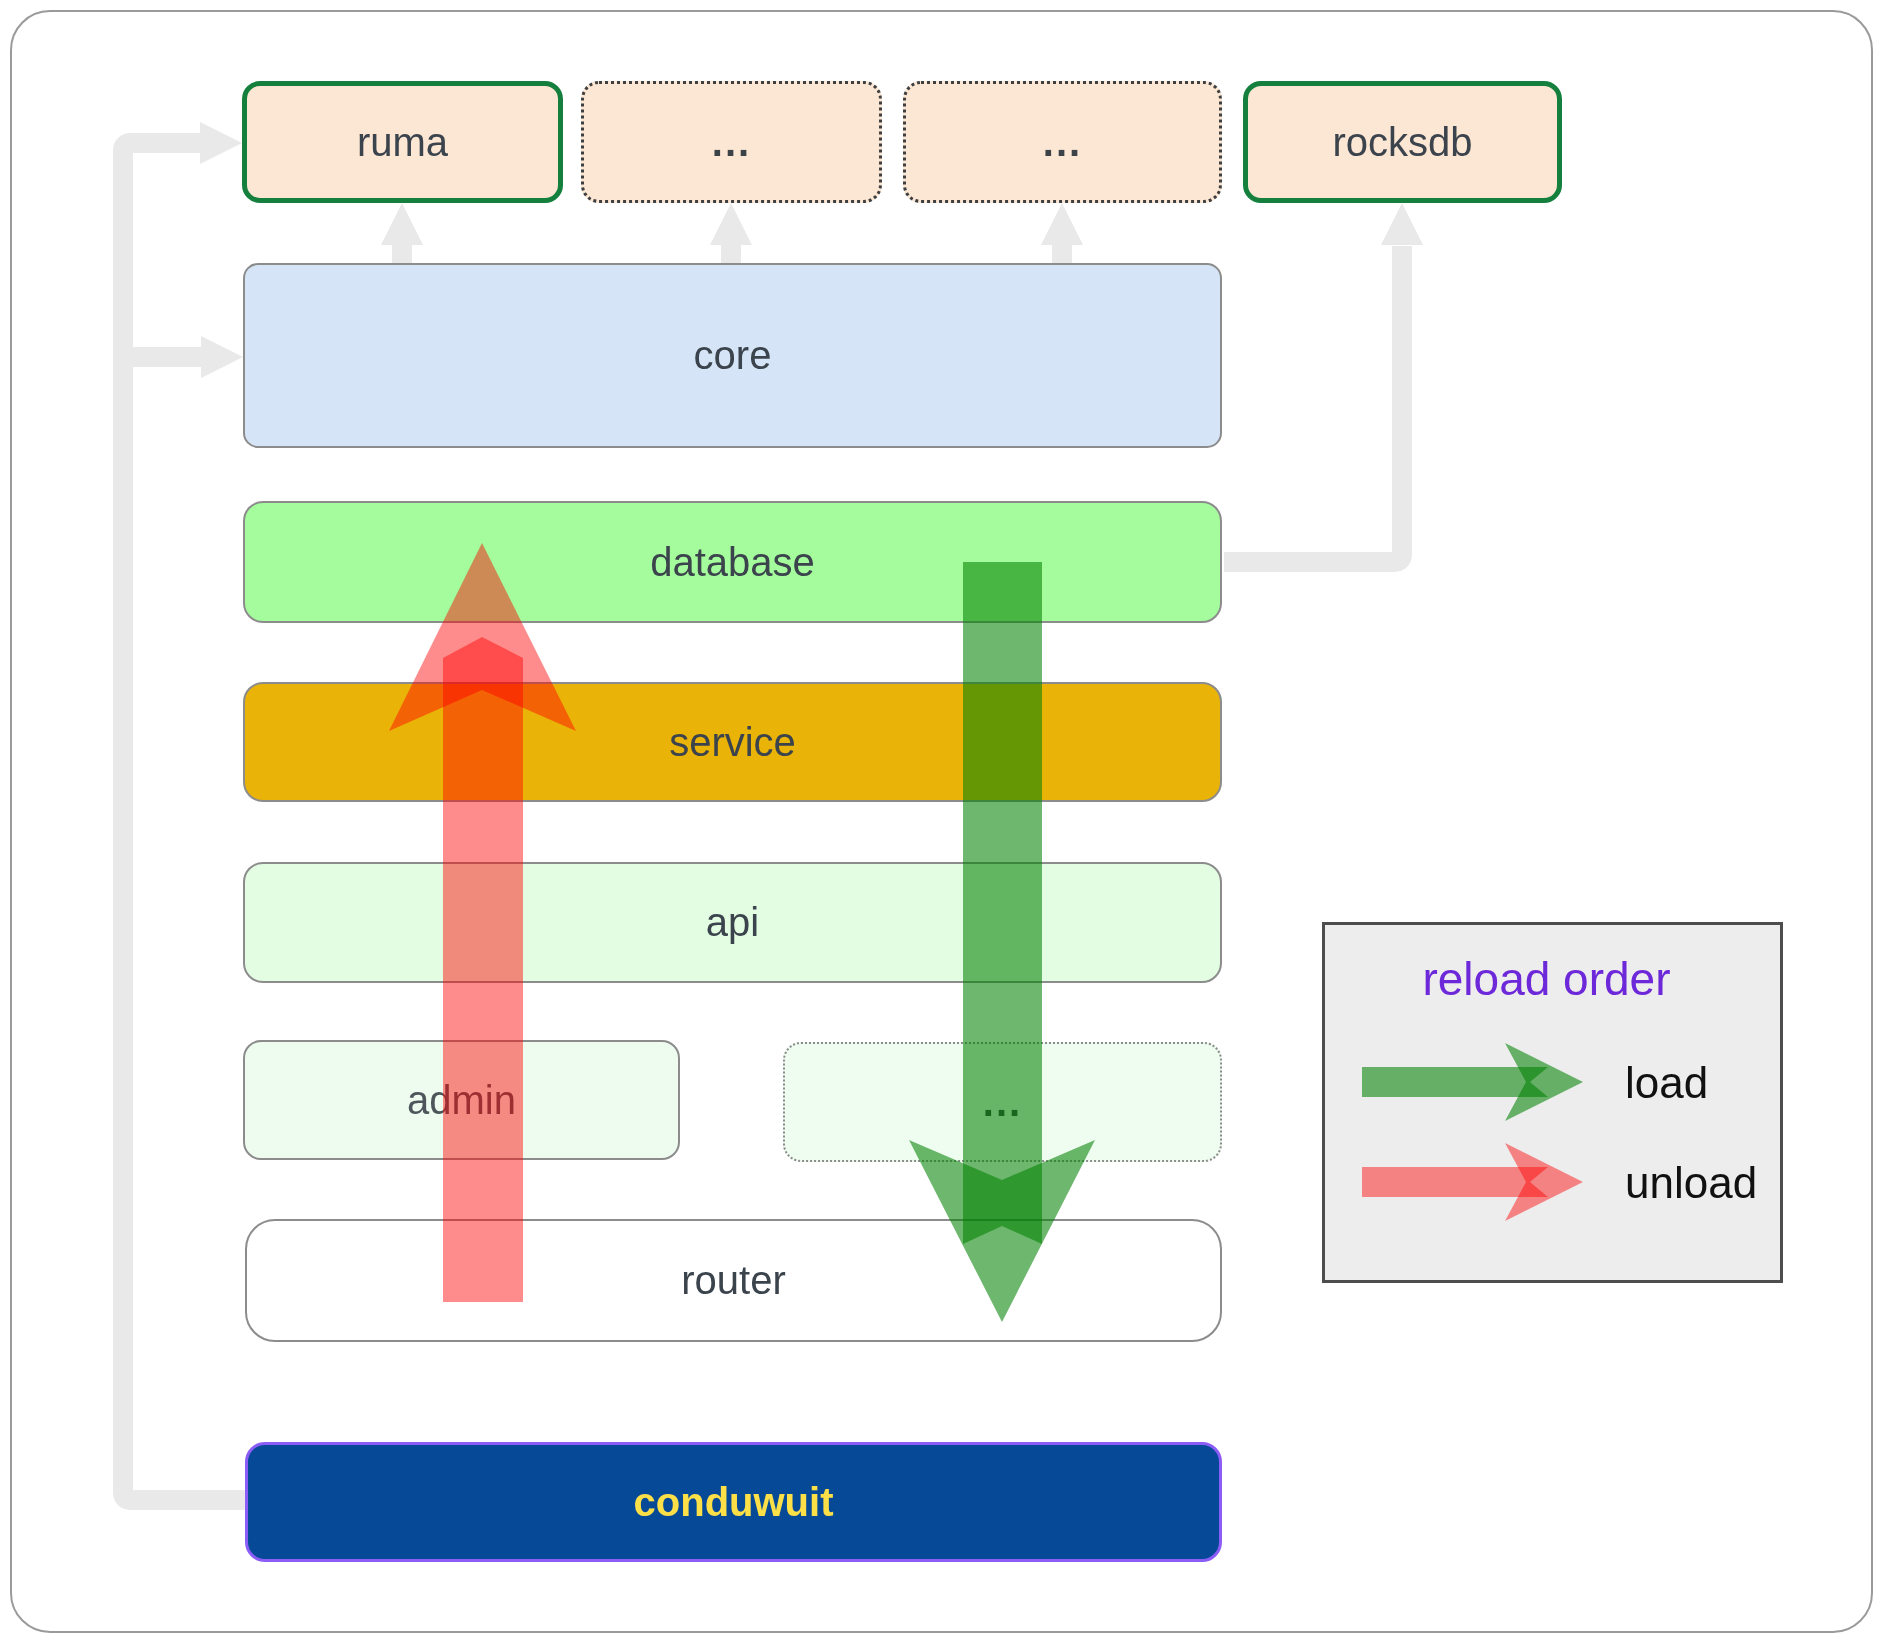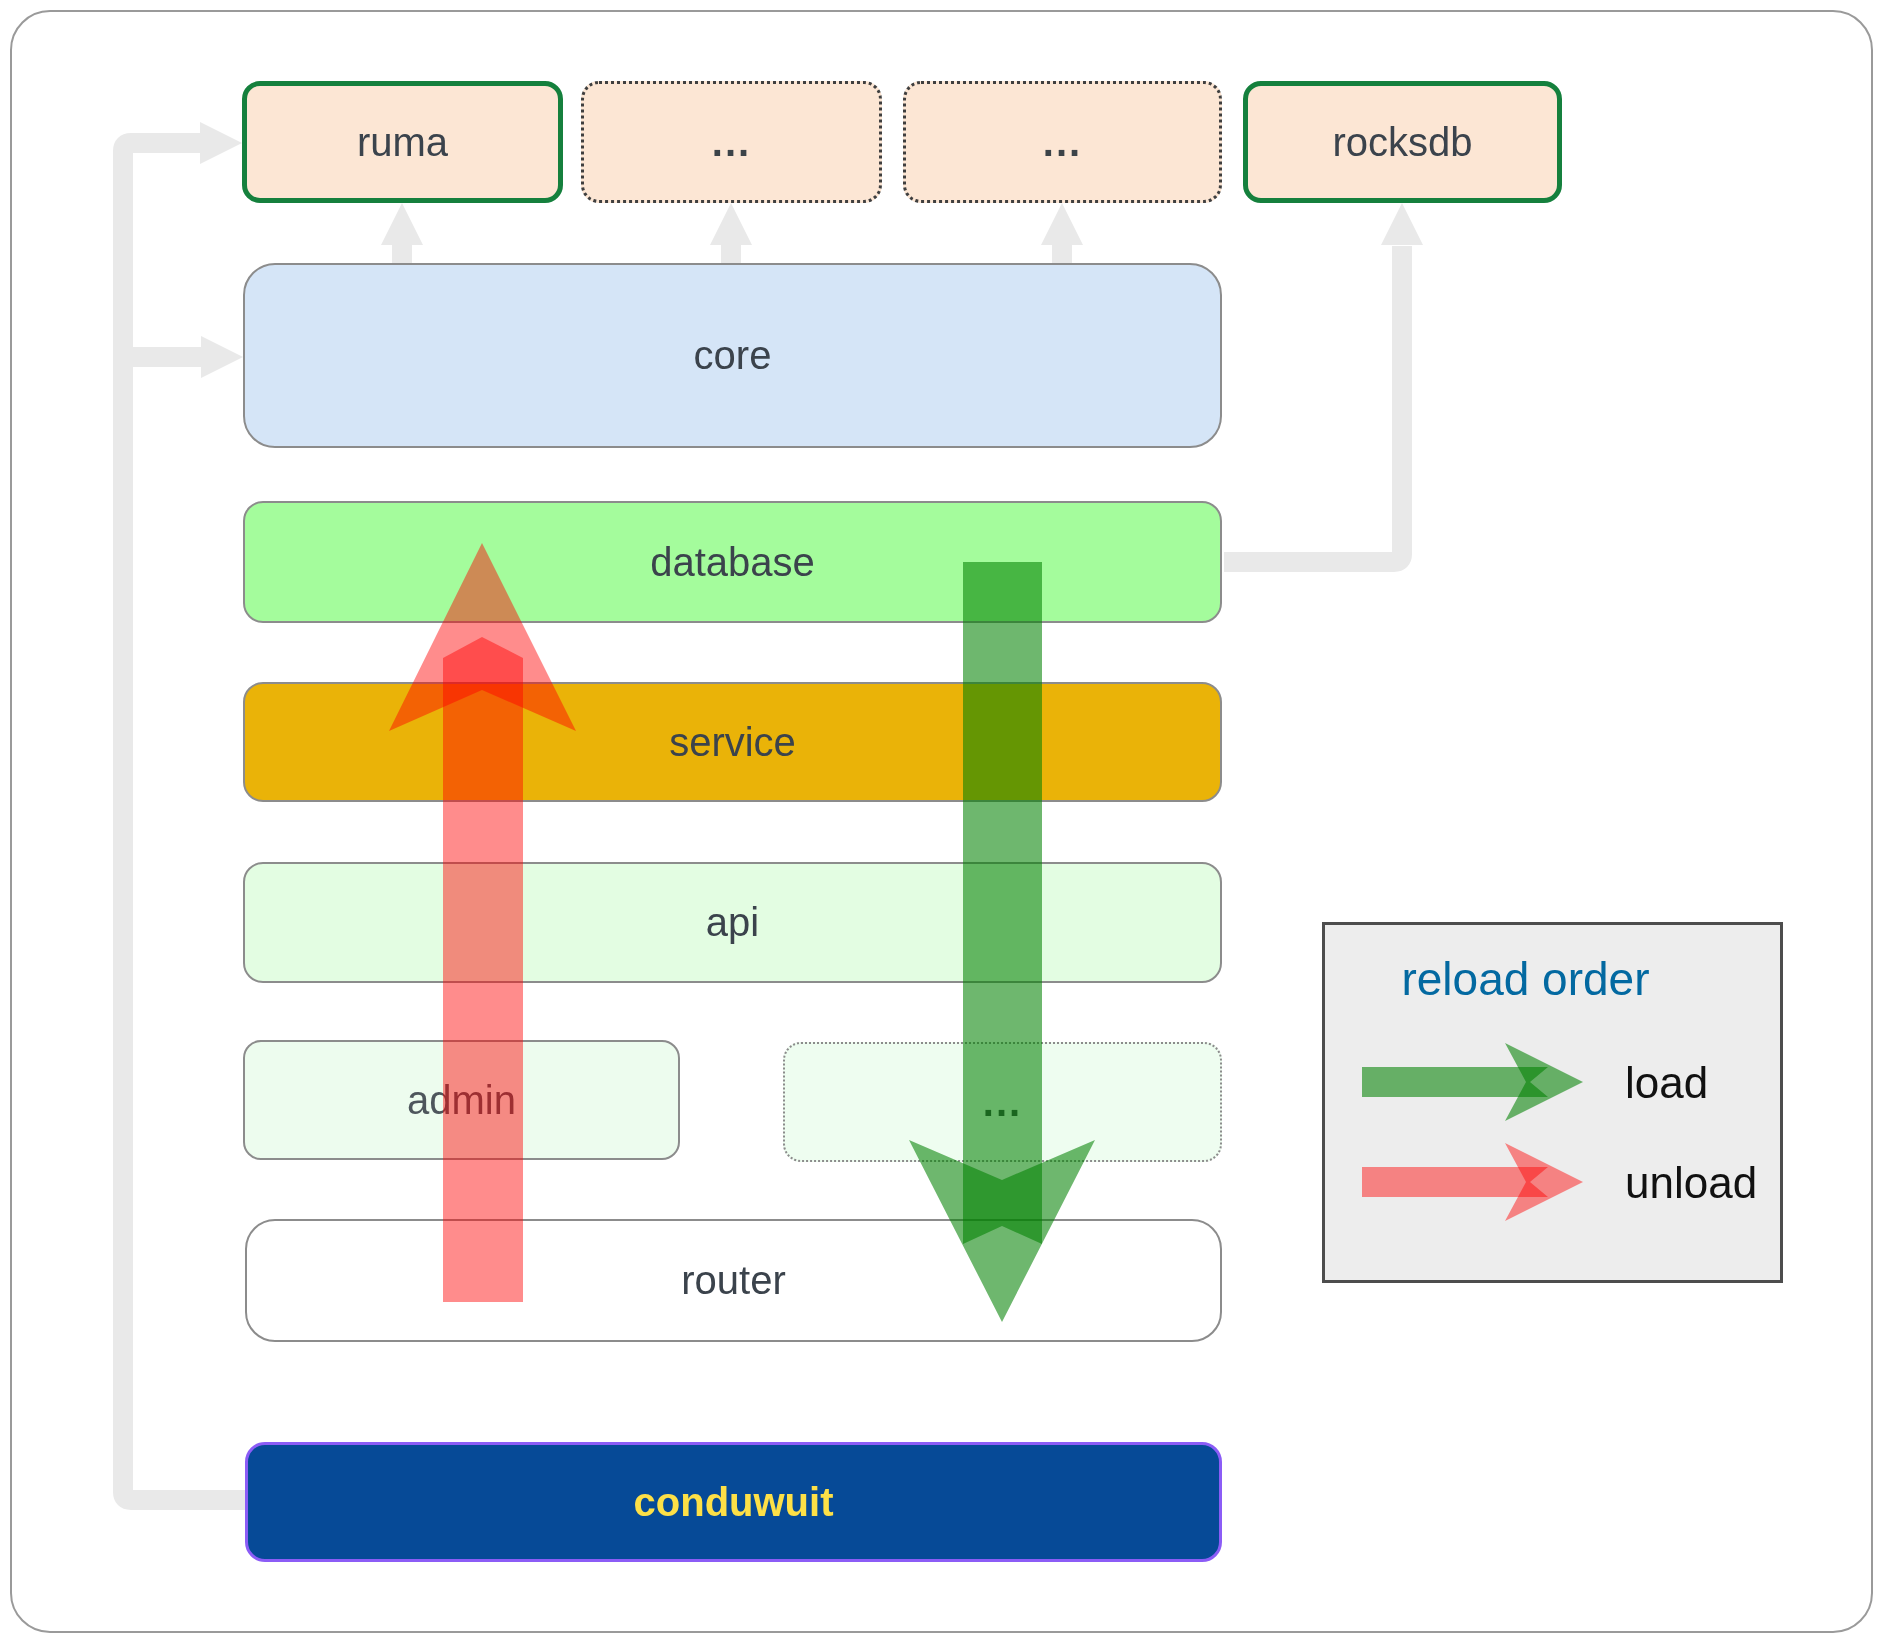--- a/index.html
+++ b/index.html
@@ -6,33 +6,33 @@
   #stage{position:relative;width:1883px;height:1643px;background:#ffffff;overflow:hidden;
          font-family:"Liberation Sans",sans-serif;}
   #frame{position:absolute;left:10px;top:10px;width:1863px;height:1623px;
          border:2px solid #9a9a9a;border-radius:40px;box-sizing:border-box;}
   .node{position:absolute;box-sizing:border-box;display:flex;align-items:center;justify-content:center;
         font-size:40px;color:#3b434c;border-radius:18px;z-index:2;}
   .peach-solid{background:#fce6d4;border:5px solid #15803d;}
   .peach-dotted{background:#fce6d4;border:3px dotted #3f3f3f;}
   .gray-border{border:2px solid #8c8c8c;}
   .dots{font-weight:bold;letter-spacing:2px;color:#3c4348;}
-  #node-core{background:#d5e5f7;border-radius:32px;}
+  #node-core{background:#d5e5f7;border-radius:15px;}
   #node-database{background:#a4fc9c;border-radius:20px;}
   #node-service{background:#eab308;border-radius:20px;}
   #node-api{background:#e3fde2;border-radius:20px;}
   #node-admin{background:#edfcee;border-radius:18px;color:#4e565c;}
   #node-ellipsis-mid{background:#eefdf0;border:2px dotted #8c8c8c;border-radius:18px;}
   #node-router{background:#ffffff;border-radius:30px;}
   #node-conduwuit{background:#064a97;border:3px solid #8b5cf6;border-radius:20px;
                   color:#fde047;font-weight:bold;}
   #legend{position:absolute;left:1322px;top:922px;width:461px;height:361px;box-sizing:border-box;
           background:#ededed;border:3px solid #4d4d4d;z-index:2;}
   #legend-title{position:absolute;left:1322px;top:952px;width:407px;text-align:center;
-                font-size:46px;color:#0369a1;z-index:3;}
+                font-size:46px;color:#6d28d9;z-index:3;padding-left:21px;}
   .legend-label{position:absolute;font-size:44px;color:#111111;z-index:3;}
   #legend-load-label{left:1625px;top:1058px;}
   #legend-unload-label{left:1625px;top:1158px;}
   #arrow-layer{position:absolute;left:0;top:0;width:1883px;height:1643px;z-index:4;pointer-events:none;}
   .connector{stroke:#e9e9e9;stroke-width:20;fill:none;stroke-linejoin:round;}
   .connector-head{fill:#e9e9e9;}
 </style>
 </head>
 <body>
 

